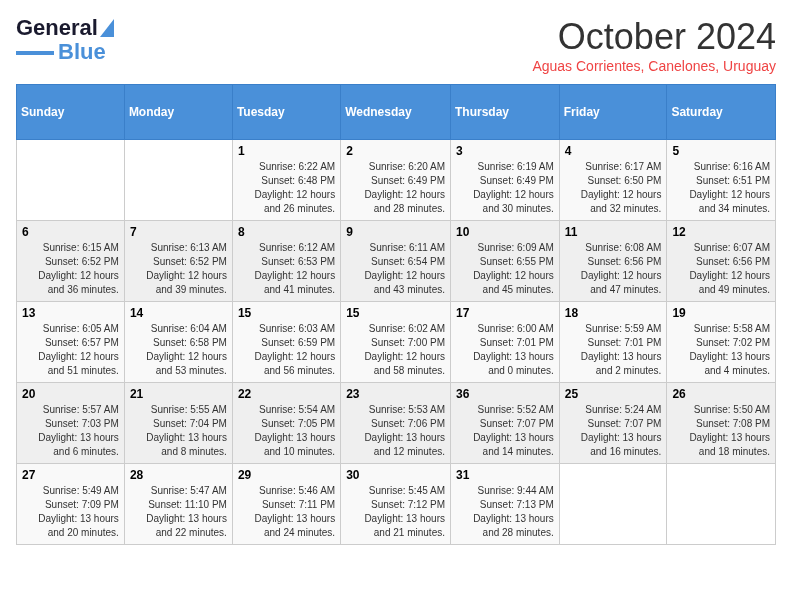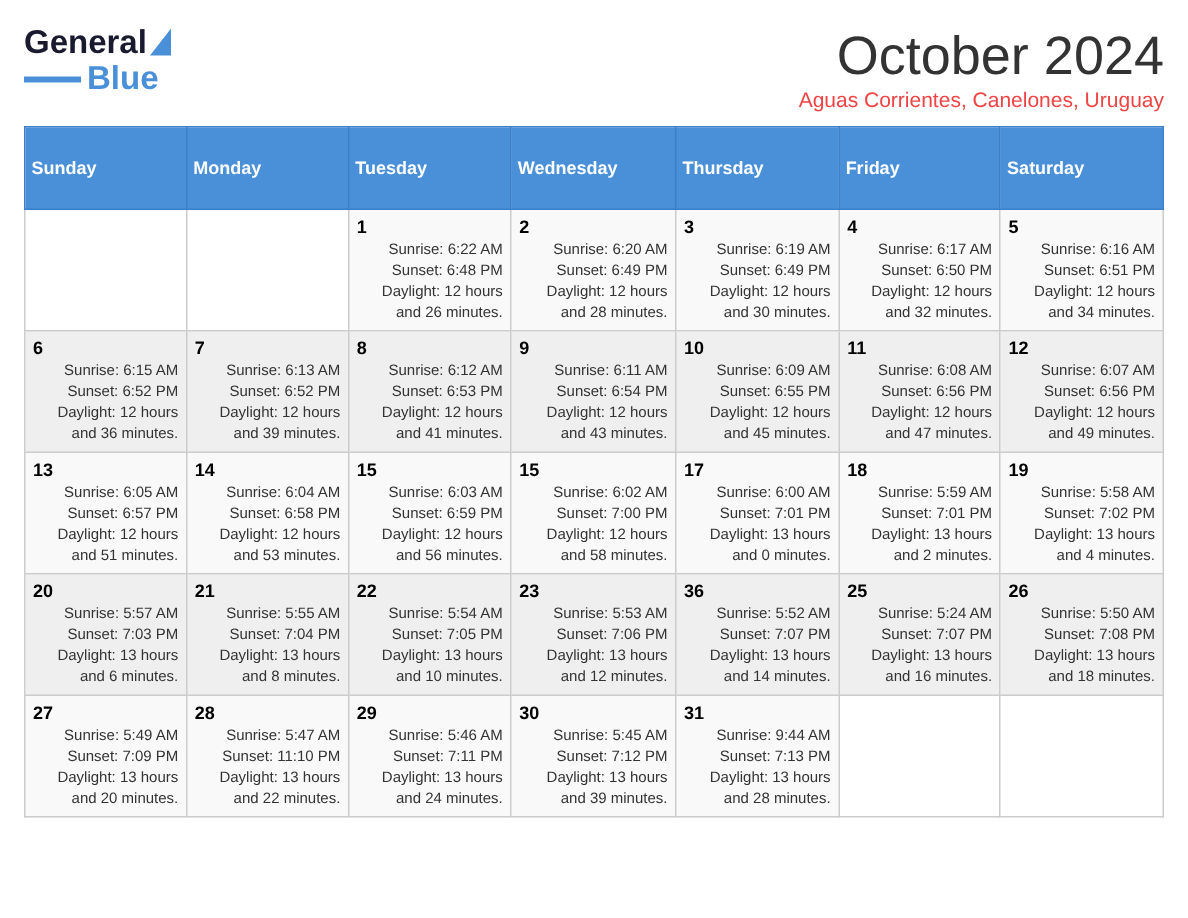--- a/index.html
+++ b/index.html
@@ -257,21 +257,21 @@
         <td>
           <span class="day-number">28</span>
           <div class="cell-content"><span>Sunrise: 5:47 AM</span><br><span>Sunset: 11:10 PM</span><br><span>Daylight: 13 hours and 22 minutes.</span></div>
         </td>
         <td>
           <span class="day-number">29</span>
           <div class="cell-content"><span>Sunrise: 5:46 AM</span><br><span>Sunset: 7:11 PM</span><br><span>Daylight: 13 hours and 24 minutes.</span></div>
         </td>
         <td>
           <span class="day-number">30</span>
-          <div class="cell-content"><span>Sunrise: 5:45 AM</span><br><span>Sunset: 7:12 PM</span><br><span>Daylight: 13 hours and 39 minutes.</span></div>
+          <div class="cell-content"><span>Sunrise: 5:45 AM</span><br><span>Sunset: 7:12 PM</span><br><span>Daylight: 13 hours and 21 minutes.</span></div>
         </td>
         <td>
           <span class="day-number">31</span>
           <div class="cell-content"><span>Sunrise: 9:44 AM</span><br><span>Sunset: 7:13 PM</span><br><span>Daylight: 13 hours and 28 minutes.</span></div>
         </td>
         <td class="empty-cell"></td>
         <td class="empty-cell"></td>
       </tr>
     </tbody>
 </table>

